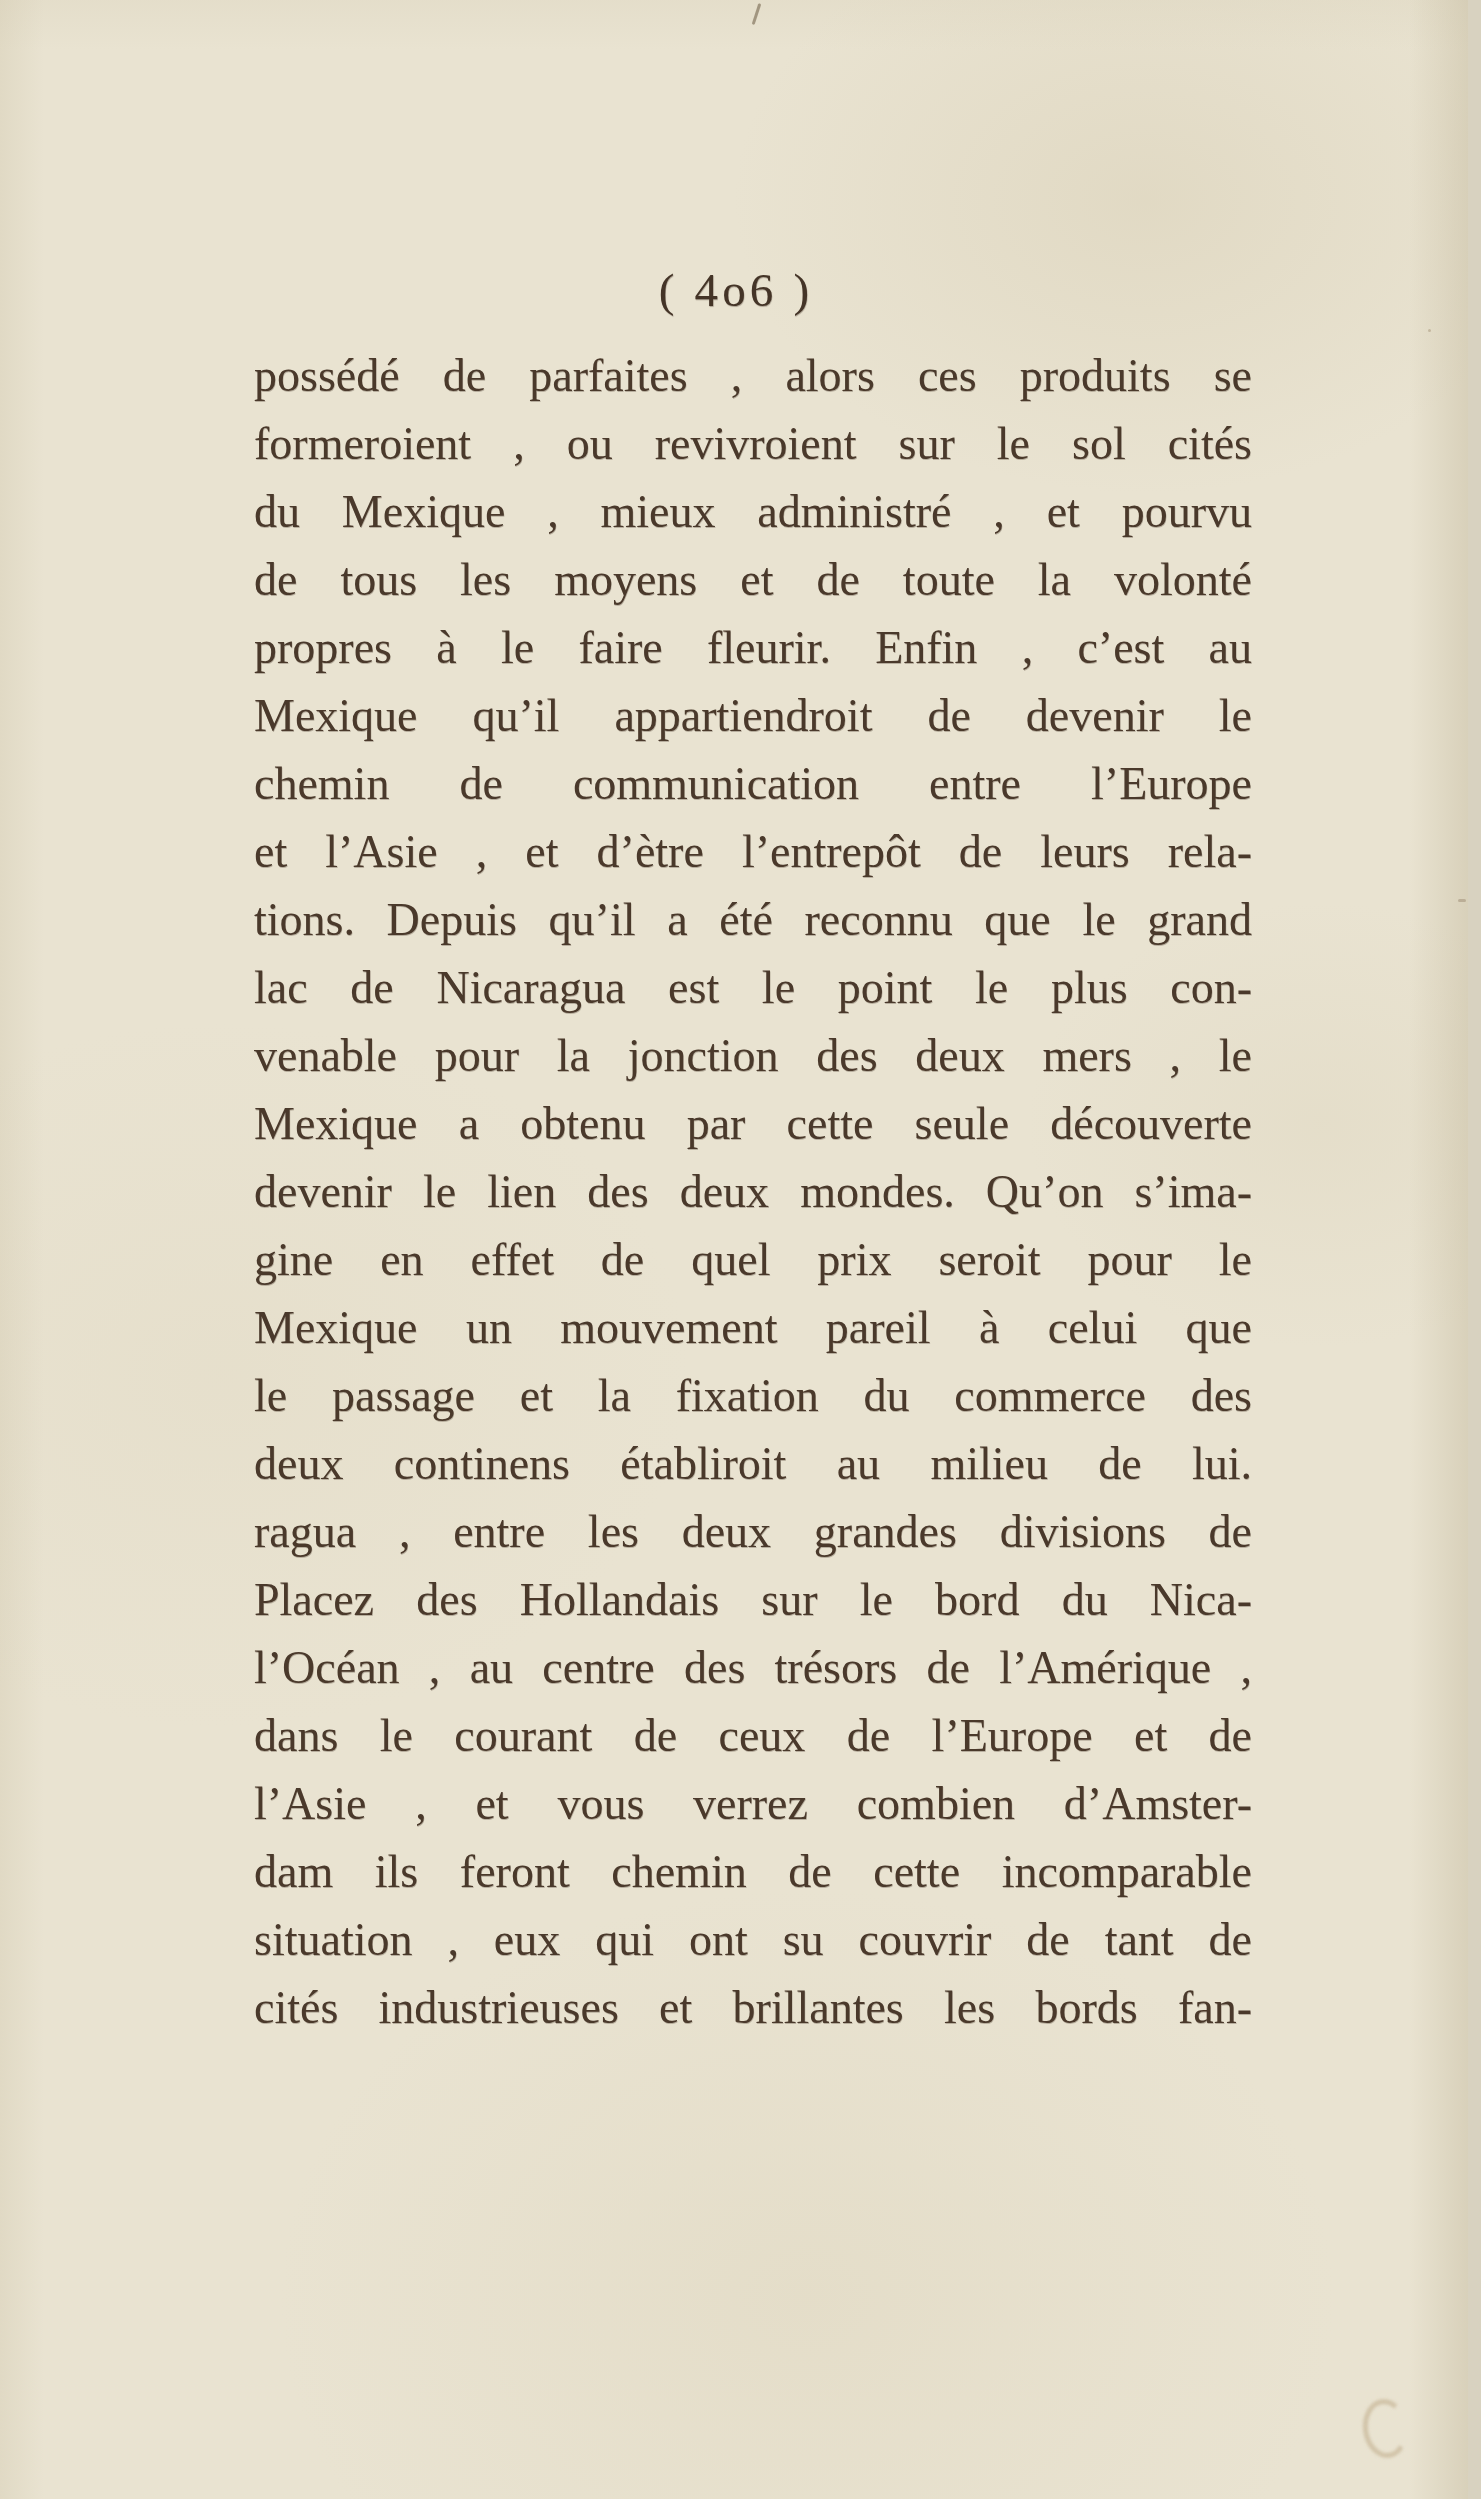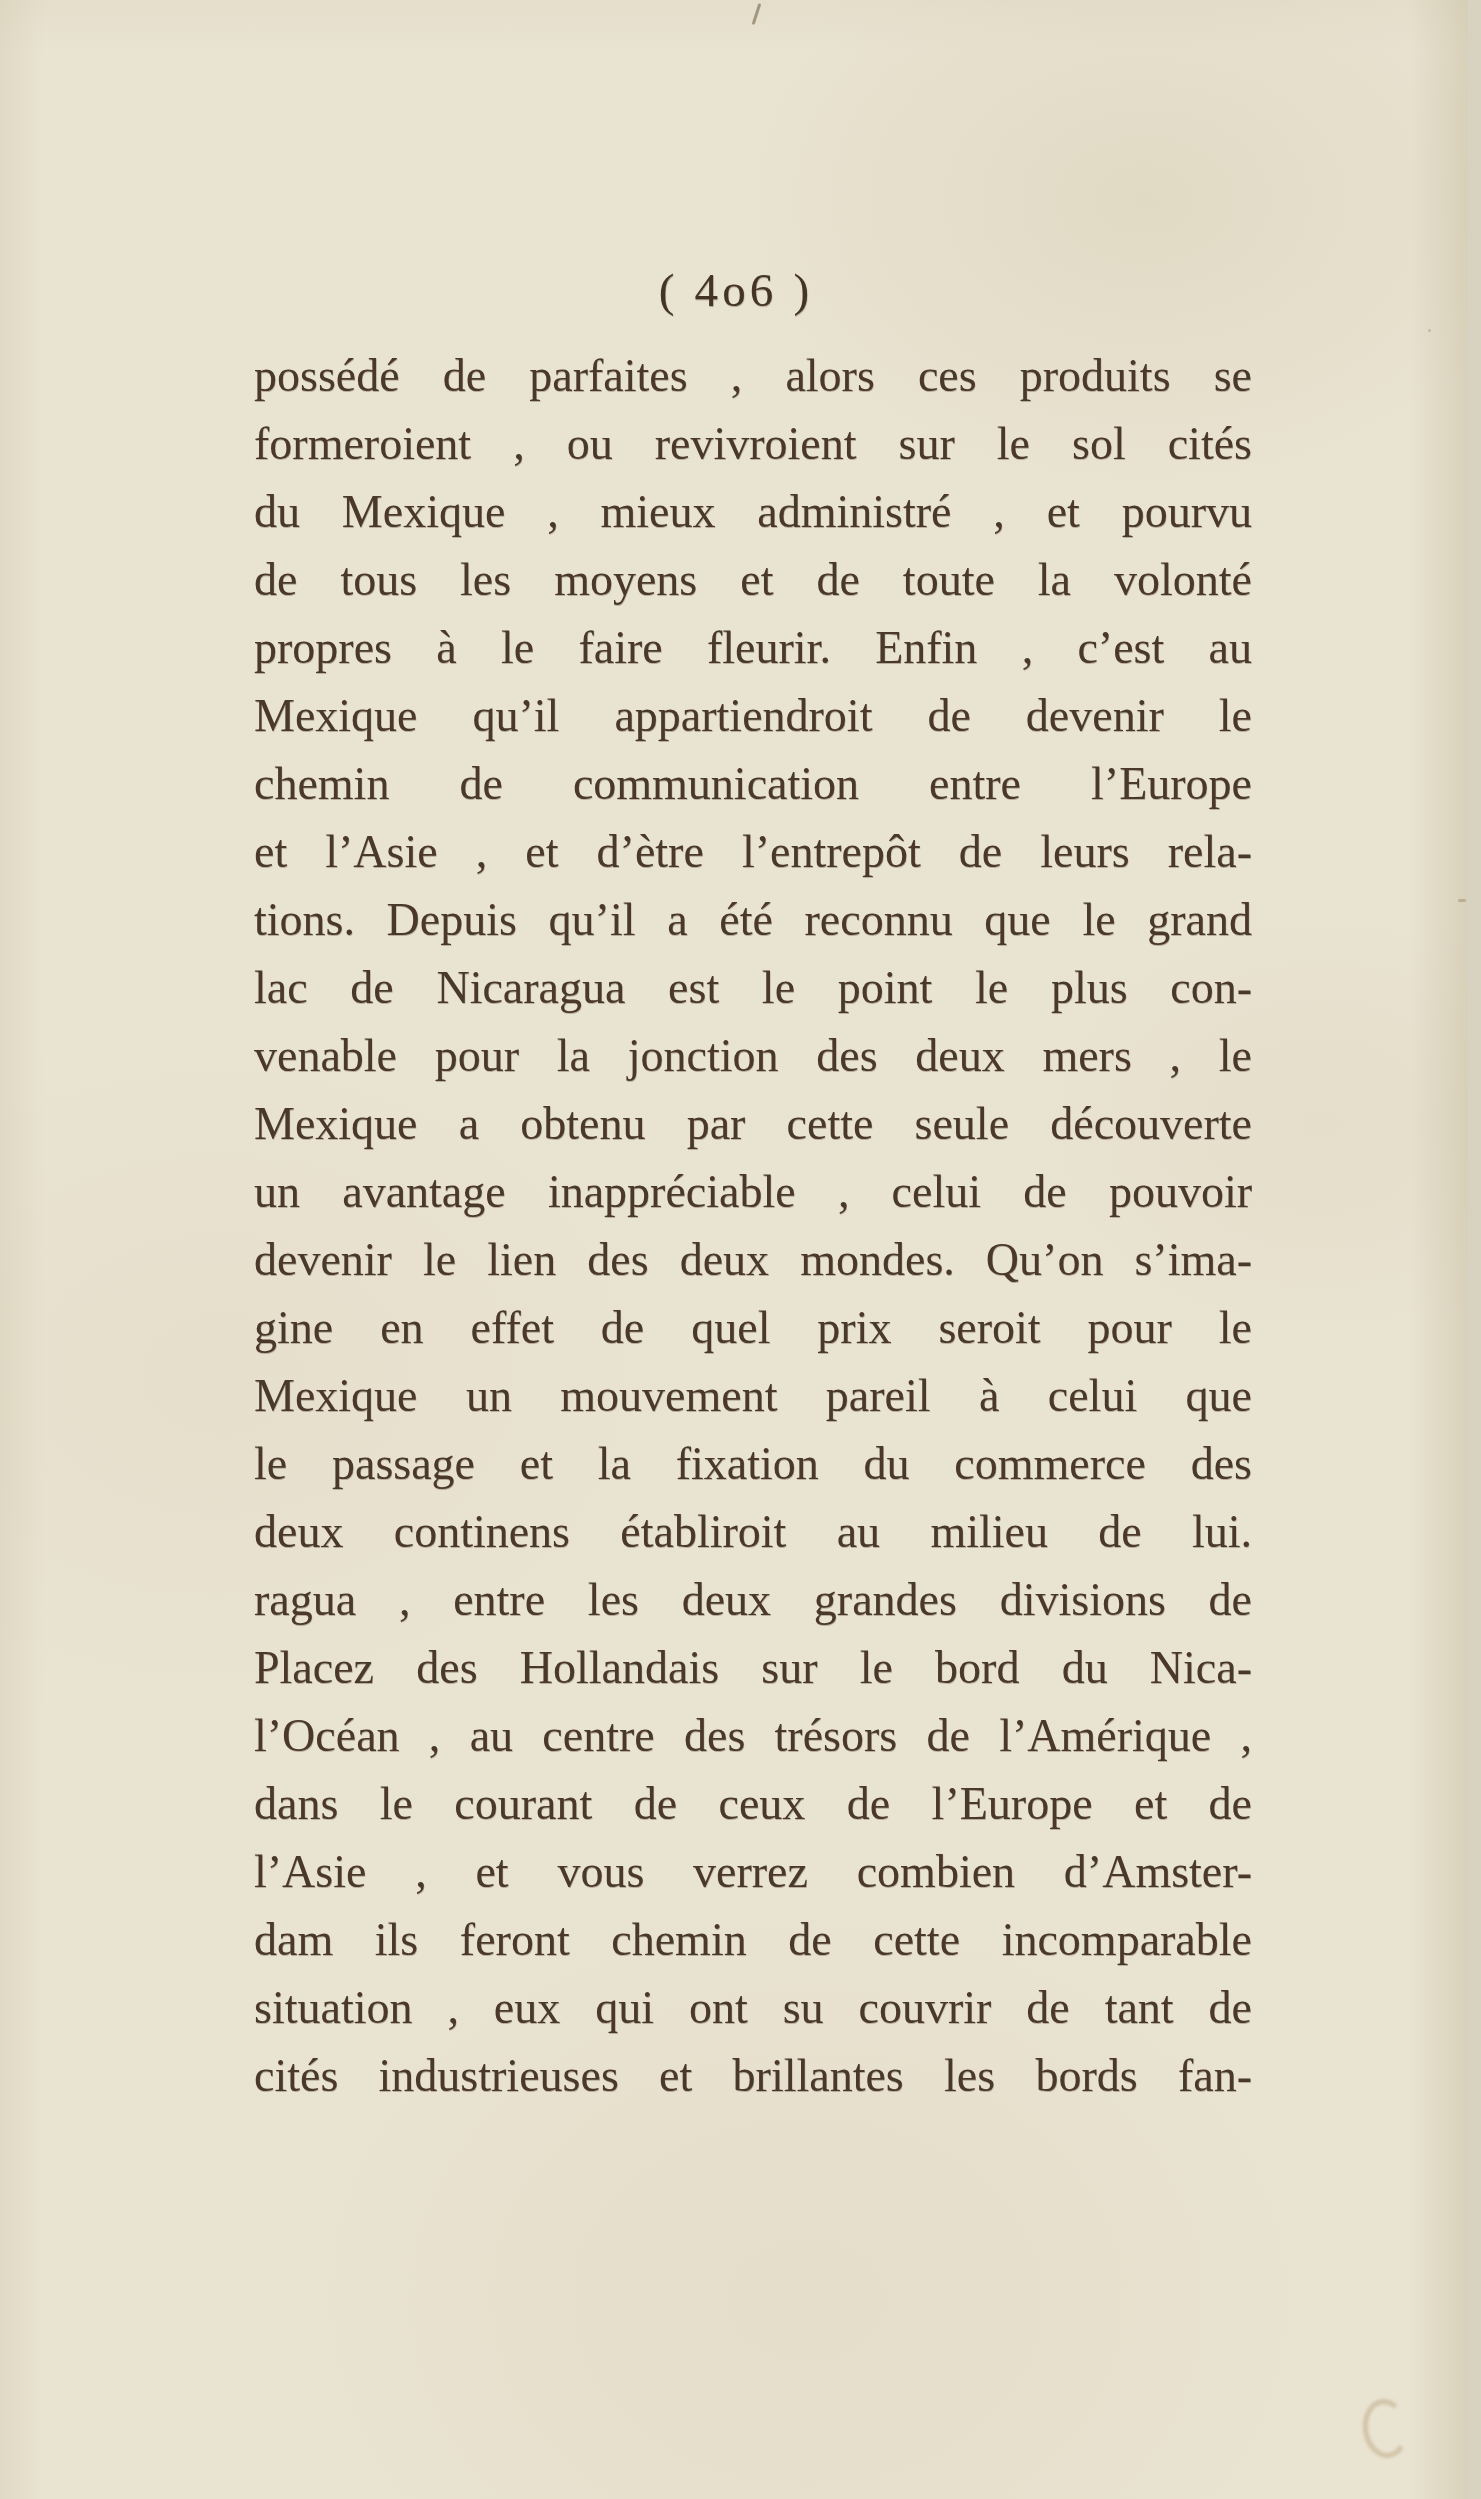--- a/index.html
+++ b/index.html
@@ -120,21 +120,20 @@
     <div class="line">du Mexique , mieux administré , et pourvu</div>
     <div class="line">de tous les moyens et de toute la volonté</div>
     <div class="line">propres à le faire fleurir. Enfin , c’est au</div>
     <div class="line">Mexique qu’il appartiendroit de devenir le</div>
     <div class="line">chemin de communication entre l’Europe</div>
     <div class="line">et l’Asie , et d’ètre l’entrepôt de leurs rela-</div>
     <div class="line">tions. Depuis qu’il a été reconnu que le grand</div>
     <div class="line">lac de Nicaragua est le point le plus con-</div>
     <div class="line">venable pour la jonction des deux mers , le</div>
     <div class="line">Mexique a obtenu par cette seule découverte</div>
-    <div class="line">un avantage inappréciable , celui de pouvoir</div>
     <div class="line">devenir le lien des deux mondes. Qu’on s’ima-</div>
     <div class="line">gine en effet de quel prix seroit pour le</div>
     <div class="line">Mexique un mouvement pareil à celui que</div>
     <div class="line">le passage et la fixation du commerce des</div>
     <div class="line">deux continens établiroit au milieu de lui.</div>
     <div class="line">ragua , entre les deux grandes divisions de</div>
     <div class="line">Placez des Hollandais sur le bord du Nica-</div>
     <div class="line">l’Océan , au centre des trésors de l’Amérique ,</div>
     <div class="line">dans le courant de ceux de l’Europe et de</div>
     <div class="line">l’Asie , et vous verrez combien d’Amster-</div>

